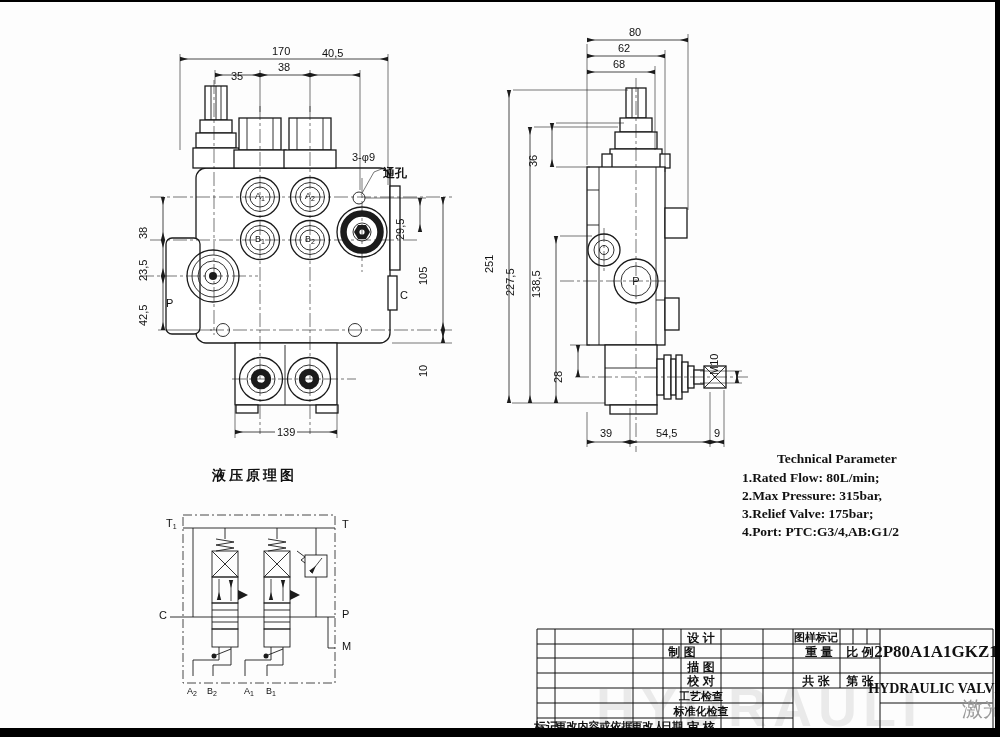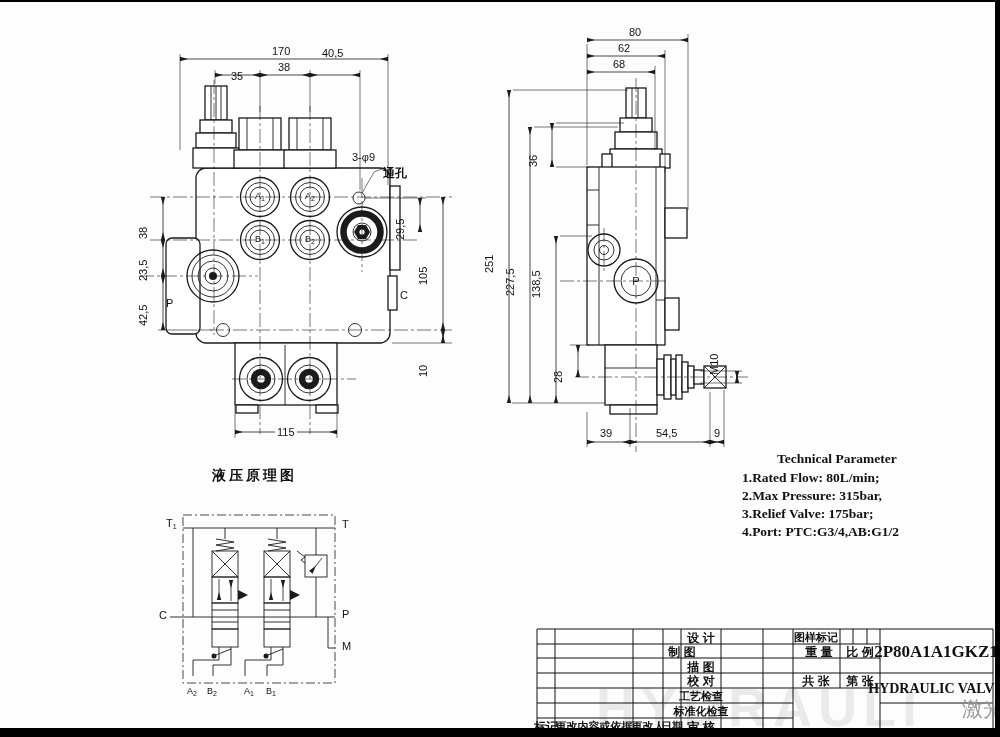--- a/index.html
+++ b/index.html
@@ -324,21 +324,21 @@
   <span class="lbl" style="left:272px;top:46px;">170</span>
   <span class="lbl" style="left:231px;top:71px;">35</span>
   <span class="lbl" style="left:278px;top:62px;">38</span>
   <span class="lbl" style="left:322px;top:48px;">40,5</span>
   <span class="lbl rot" style="left:149px;top:228px;">38</span>
   <span class="lbl rot" style="left:149px;top:270px;">23,5</span>
   <span class="lbl rot" style="left:149px;top:315px;">42,5</span>
   <span class="lbl rot" style="left:406px;top:229px;">29,5</span>
   <span class="lbl rot" style="left:429px;top:274px;">105</span>
   <span class="lbl rot" style="left:429px;top:366px;">10</span>
-  <span class="lbl bgw" style="left:275px;top:427px;">115</span>
+  <span class="lbl bgw" style="left:275px;top:427px;">139</span>
   <span class="lbl" style="left:352px;top:152px;">3-φ9</span>
   <span class="lbl cn" style="left:363px;top:167px;font-size:12px;margin-left:20px;">通孔</span>
   <span class="lbl ctr pl" style="left:260px;top:197px;"><span>A</span><span class="sub">1</span></span>
   <span class="lbl ctr pl" style="left:310px;top:197px;"><span>A</span><span class="sub">2</span></span>
   <span class="lbl ctr pl" style="left:260px;top:240px;"><span>B</span><span class="sub">1</span></span>
   <span class="lbl ctr pl" style="left:310px;top:240px;"><span>B</span><span class="sub">2</span></span>
   <span class="lbl" style="left:166px;top:298px;">P</span>
   <span class="lbl" style="left:400px;top:290px;">C</span>
 
   <span class="lbl" style="left:629px;top:27px;">80</span>

